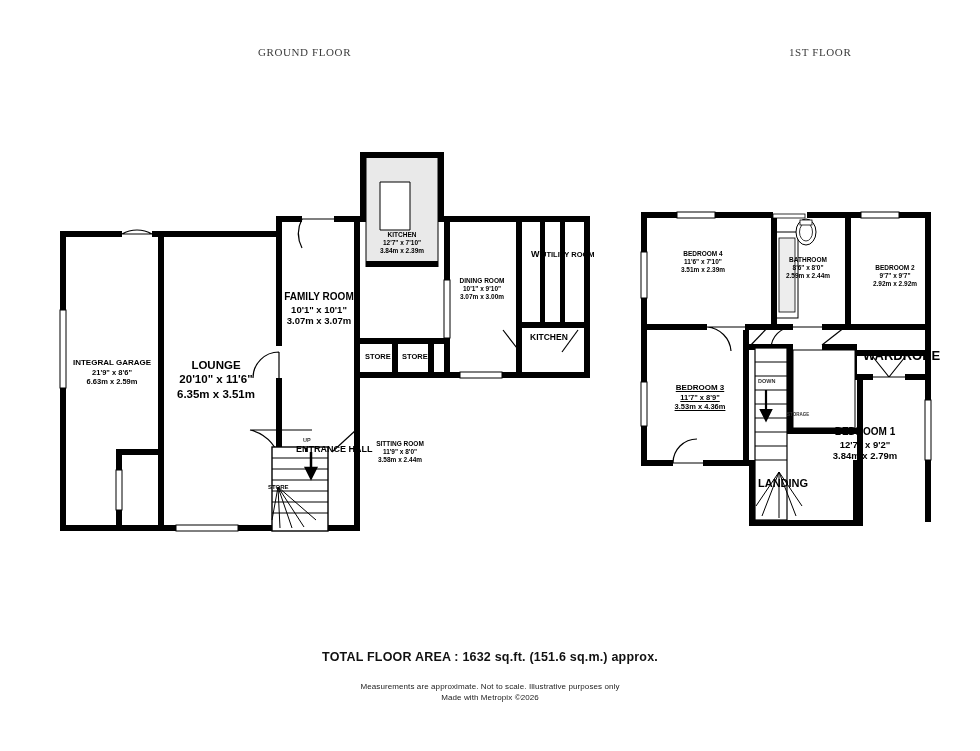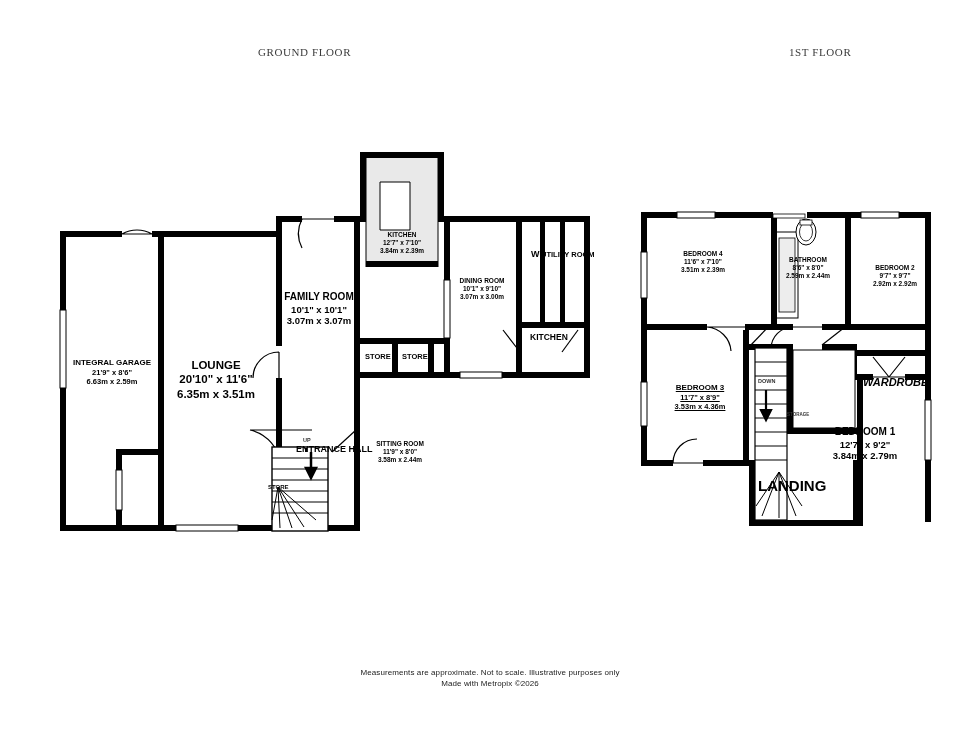--- a/index.html
+++ b/index.html
@@ -351,21 +351,22 @@
   <span class="d1">11'7"  x 8'9"</span>
   <span class="d2">3.53m  x 4.36m</span>
 </div>
 
 <div class="rlabel sz-md" style="left:812px;top:426px;width:106px;">
   <span class="nm">BEDROOM 1</span>
   <span class="d1">12'7"  x 9'2"</span>
   <span class="d2">3.84m  x 2.79m</span>
 </div>
 
-<div class="plain" style="left:863px;top:376px;font-size:11px;font-style:italic;">WARDROBE</div>
-<div class="plain" style="left:758px;top:477px;font-size:15px;">LANDING</div>
+<div class="plain" style="left:863px;top:348px;font-size:13px;">WARDROBE</div>
+<div class="plain" style="left:758px;top:477px;font-size:11px;">LANDING</div>
 <div class="plain" style="left:787px;top:412px;font-size:4.5px;color:#333;">STORAGE</div>
 <div class="plain" style="left:758px;top:378px;font-size:5.5px;color:#333;">DOWN</div>
 
 <div id="footer">
+  <div id="foot-total">TOTAL FLOOR AREA : 1632 sq.ft. (151.6 sq.m.) approx.</div>
   <div id="foot-note">Measurements are approximate.   Not to scale.   Illustrative purposes only</div>
   <div id="foot-made">Made with Metropix ©2026</div>
 </div>
 
 </body></html>

